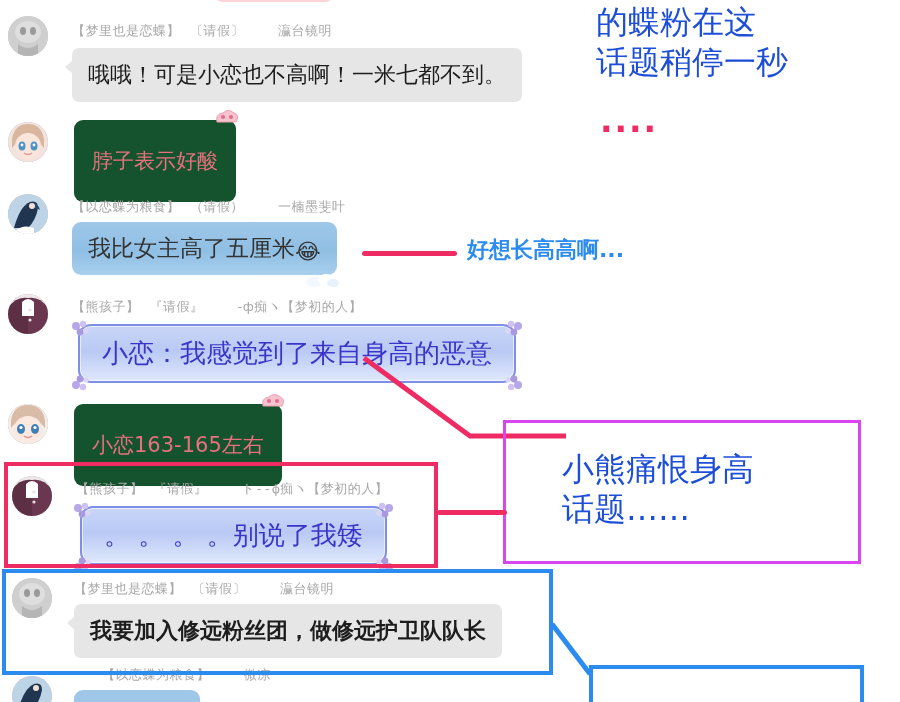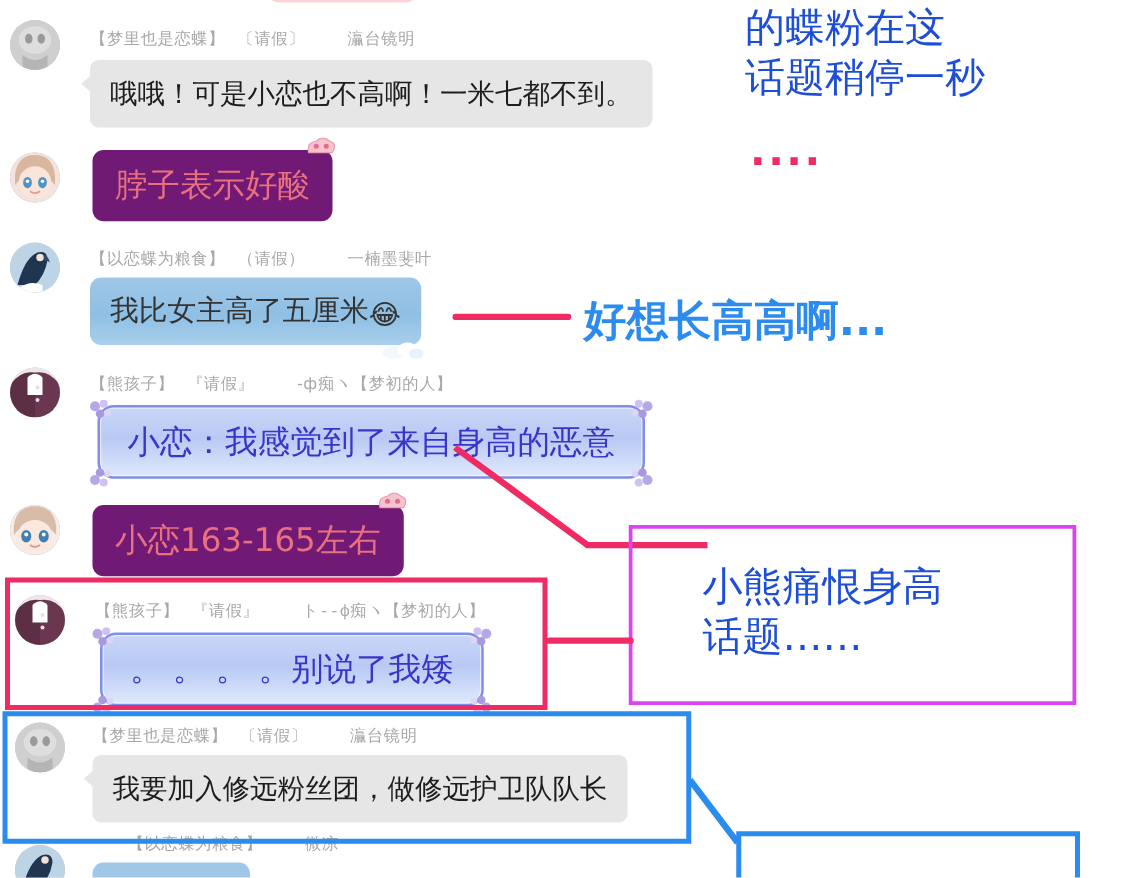--- a/index.html
+++ b/index.html
@@ -37,22 +37,22 @@
   .bub.gray{
     background:#e6e6e6;color:#1d1d1d;font-size:22px;
     padding:12px 16px;border-radius:7px;
   }
   .bub.gray:before{
     content:"";position:absolute;left:-7px;top:12px;
     border-top:7px solid transparent;border-bottom:7px solid transparent;
     border-right:8px solid #e6e6e6;
   }
   .bub.pink{
-    background:#701a75;color:#e8707f;font-size:26px;
-    padding:11px 18px;border-radius:9px;
+    background:#14532d;color:#e8707f;font-size:21px;
+    padding:27px 18px;border-radius:9px;
   }
   .bub.pink .deco{
     position:absolute;right:-4px;top:-12px;width:26px;height:20px;
     color:#f0a8b8;font-size:17px;
   }
   .bub.blue{
     background:linear-gradient(180deg,#9fc7e8 0%,#8fbfe4 55%,#a8cfec 100%);
     color:#333;font-size:23px;padding:11px 16px;border-radius:9px;
   }
   .bub.blue .cloud{
@@ -68,21 +68,21 @@
   .bub.lav .flw.tl{left:-11px;top:-10px;}
   .bub.lav .flw.tr{right:-11px;top:-10px;}
   .bub.lav .flw.bl{left:-11px;bottom:-10px;}
   .bub.lav .flw.br{right:-11px;bottom:-10px;}
 
   .emoji{font-size:22px;vertical-align:-3px;}
 
   
   .ann{position:absolute;white-space:pre;line-height:1.25;}
   .ann.pinktxt{color:#1d4ed8;font-size:32px;font-weight:400;}
-  .ann.bluetxt{color:#2b8bee;font-size:34px;font-weight:700;}
+  .ann.bluetxt{color:#2b8bee;font-size:22px;font-weight:700;}
   .ann.dots{color:#ee2b62;font-size:33px;font-weight:700;letter-spacing:2px;}
 
   .hl-pink{position:absolute;border:4px solid #ee2b62;box-sizing:border-box;}
   .hl-blue{position:absolute;border:4px solid #2b8bee;box-sizing:border-box;}
   .cbox-pink{position:absolute;border:3px solid #d946ef;box-sizing:border-box;background:transparent;}
   .cbox-blue{position:absolute;border:4px solid #2b8bee;box-sizing:border-box;background:transparent;}
   .cbox-pink .ann{position:static;display:block;}
   .lead{position:absolute;overflow:visible;pointer-events:none;}
   .pinkline{position:absolute;height:5px;background:#ee2b62;border-radius:3px;}
 </style>
@@ -296,21 +296,21 @@
           <circle cx="20" cy="20" r="20" fill="#cfcfcf"></circle>
           <ellipse cx="20" cy="16" rx="13" ry="11" fill="#dedede"></ellipse>
           <ellipse cx="15" cy="15" rx="3" ry="4" fill="#9a9a9a"></ellipse>
           <ellipse cx="25" cy="15" rx="3" ry="4" fill="#9a9a9a"></ellipse>
           <path d="M10 28 Q20 36 30 28 L30 40 L10 40 Z" fill="#b5b5b5"></path>
         </svg>
       </div>
       <div class="nick" style="left:74px;top:10px;">
         <span>【梦里也是恋蝶】</span><span class="tag2">〔请假〕</span><span class="tail">灜台镜明</span>
       </div>
-      <div class="bub gray" style="left:74px;top:34px;">我要加入修远粉丝团，做修远护卫队队长</div>
+      <div class="bub gray" style="left:74px;top:34px;font-weight:bold;">我要加入修远粉丝团，做修远护卫队队长</div>
     </div>
 
     <div class="row" style="left:0;top:662px;width:580px;height:40px;">
       <div class="avatar" style="left:12px;top:14px;width:40px;height:40px;">
         <svg class="a-inner" viewBox="0 0 40 40">
           <circle cx="20" cy="20" r="20" fill="#bcd4e6"></circle>
           <path d="M6 34 Q12 12 22 8 Q30 6 30 14 Q28 26 20 34 Z" fill="#1f3550"></path>
           <ellipse cx="24" cy="12" rx="3" ry="3" fill="#f3e0d6"></ellipse>
           <path d="M8 36 Q16 30 26 34 L26 40 L8 40 Z" fill="#ffffff"></path>
         </svg>

